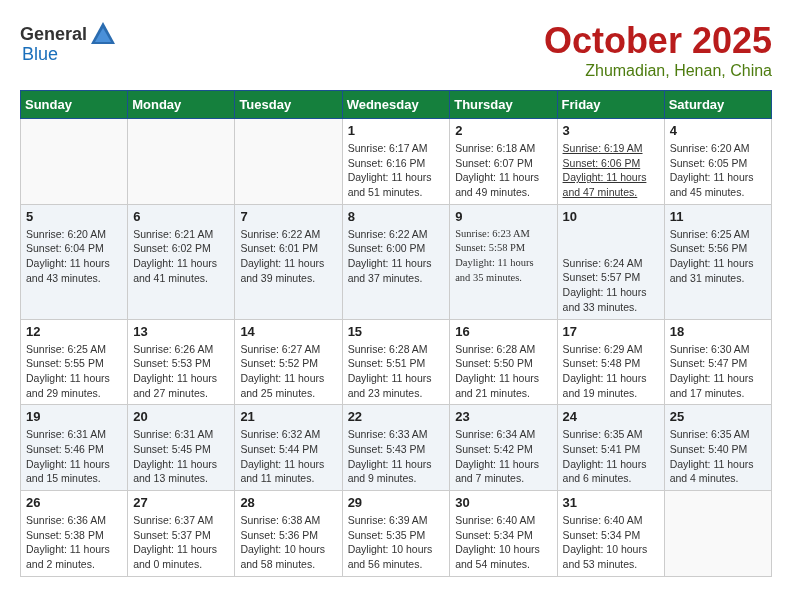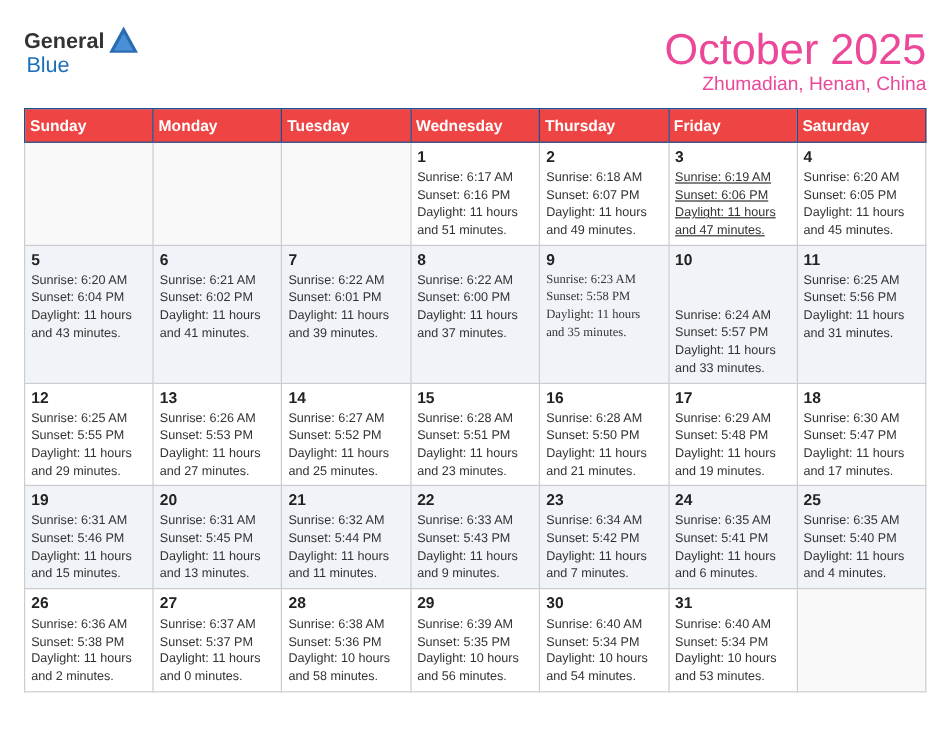--- a/index.html
+++ b/index.html
@@ -28,35 +28,35 @@
     .logo-text-blue {
       font-size: 18px;
       font-weight: normal;
       color: #1a6fbb;
     }
     .title-block {
       text-align: right;
     }
     .month-title {
       font-size: 36px;
-      font-weight: normal;
-      color: #ec4899;
+      font-weight: bold;
+      color: #b91c1c;
       text-align: center;
     }
     .location {
       font-size: 16px;
-      color: #ec4899;
+      color: #4d7c0f;
     }
     .calendar {
       width: 100%;
       border-collapse: collapse;
       font-size: 11px;
     }
     .calendar thead tr th {
-      background-color: #ef4444;
+      background-color: #15803d;
       color: #fff;
       padding: 6px 4px;
       text-align: left;
       font-size: 13px;
       border: 1px solid #1a5090;
     }
     .calendar tbody tr td {
       border: 1px solid #ccc;
       padding: 4px 5px;
       vertical-align: top;

